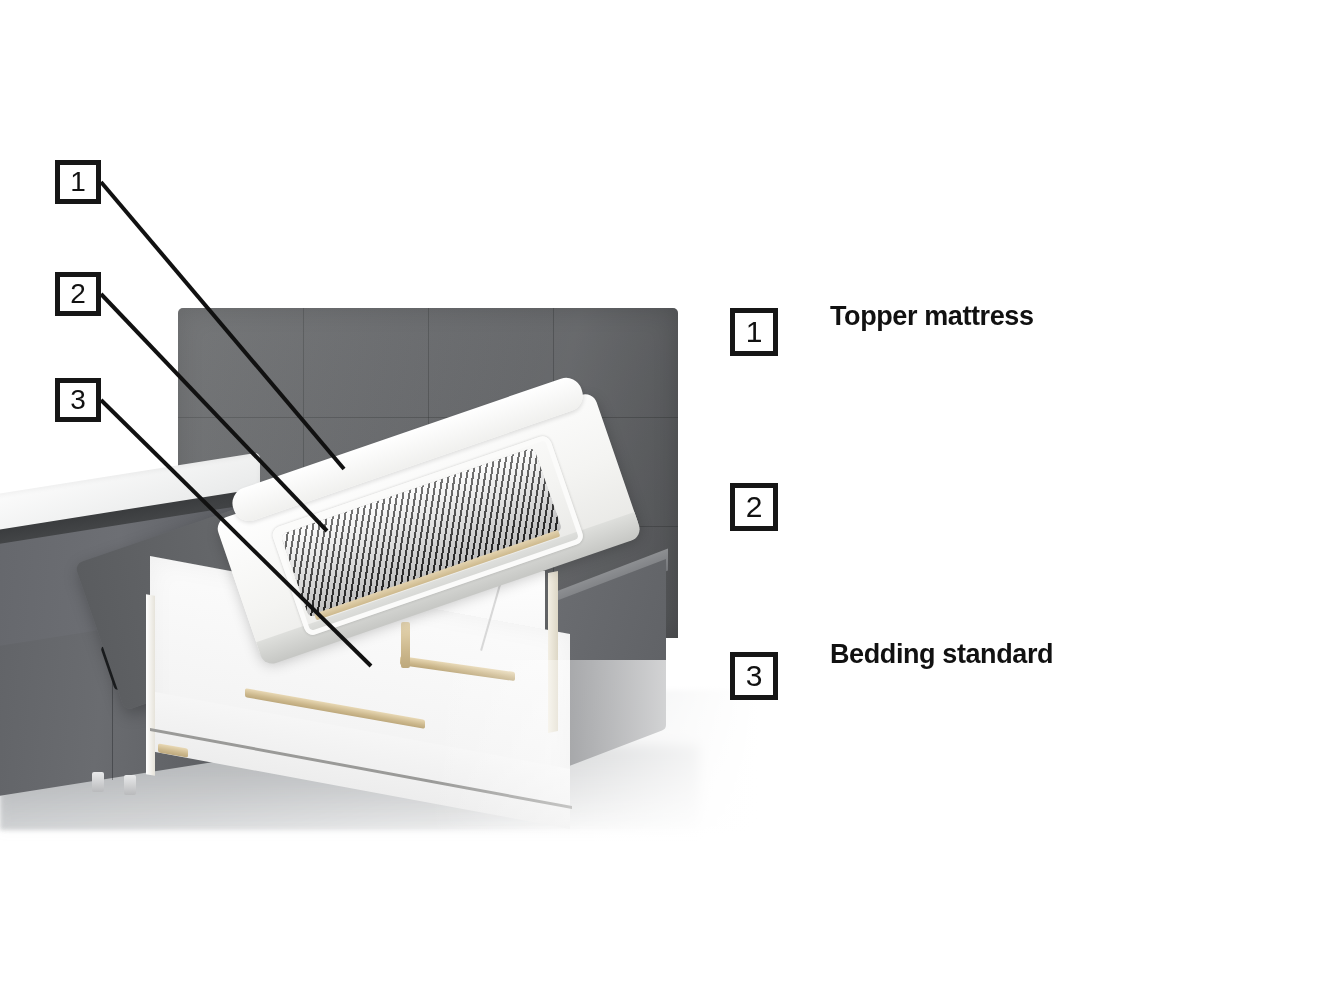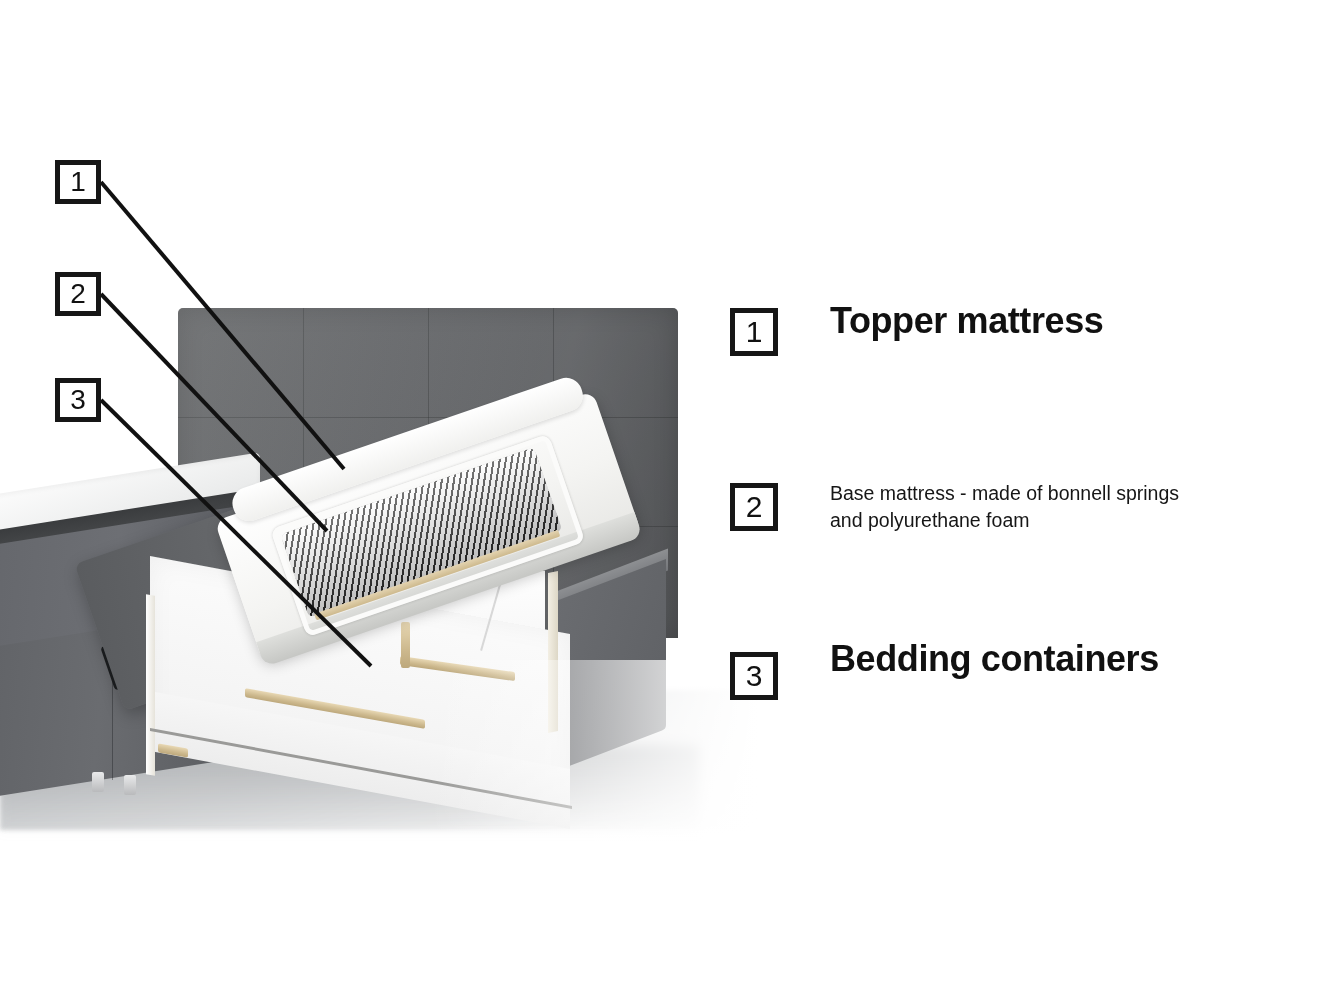--- a/index.html
+++ b/index.html
@@ -106,21 +106,21 @@
 
   
   .numbox{position:absolute;box-sizing:border-box;background:#ffffff;border:5px solid #161616;
           display:flex;align-items:center;justify-content:center;
           font-size:30px;font-weight:400;line-height:1;color:#111;}
   .nb-l{width:46px;height:44px;font-size:28px;}
   .nb-r{width:48px;height:48px;font-size:30px;}
 
   
   .legend-item{position:absolute;left:830px;}
-  .lg-title{font-size:36px;font-weight:700;letter-spacing:-.4px;color:#111;
+  .lg-title{font-size:27px;font-weight:700;letter-spacing:-.4px;color:#111;
             white-space:nowrap;line-height:1.05;margin:0;}
   .lg-desc{font-size:19.5px;font-weight:400;color:#161616;line-height:1.36;margin:8px 0 0 0;
            white-space:pre-line;}
 </style>
 </head>
 <body>
 
 <div id="stage">
 
   <div class="floor"></div>
@@ -190,22 +190,20 @@
   <div class="numbox nb-l" style="left:55px;top:272px;">2</div>
   <div class="numbox nb-l" style="left:55px;top:378px;">3</div>
 
   <div class="numbox nb-r" style="left:730px;top:308px;">1</div>
   <div class="legend-item" style="top:302px;">
     <p class="lg-title">Topper mattress</p>
   </div>
 
   <div class="numbox nb-r" style="left:730px;top:483px;">2</div>
   <div class="legend-item" style="top:472px;">
-    <p class="lg-desc">Base mattress - made of bonnell springs
-and polyurethane foam</p>
   </div>
 
   <div class="numbox nb-r" style="left:730px;top:652px;">3</div>
   <div class="legend-item" style="top:640px;">
-    <p class="lg-title">Bedding containers</p>
+    <p class="lg-title">Bedding standard</p>
   </div>
 
 </div>
 
 </body></html>

